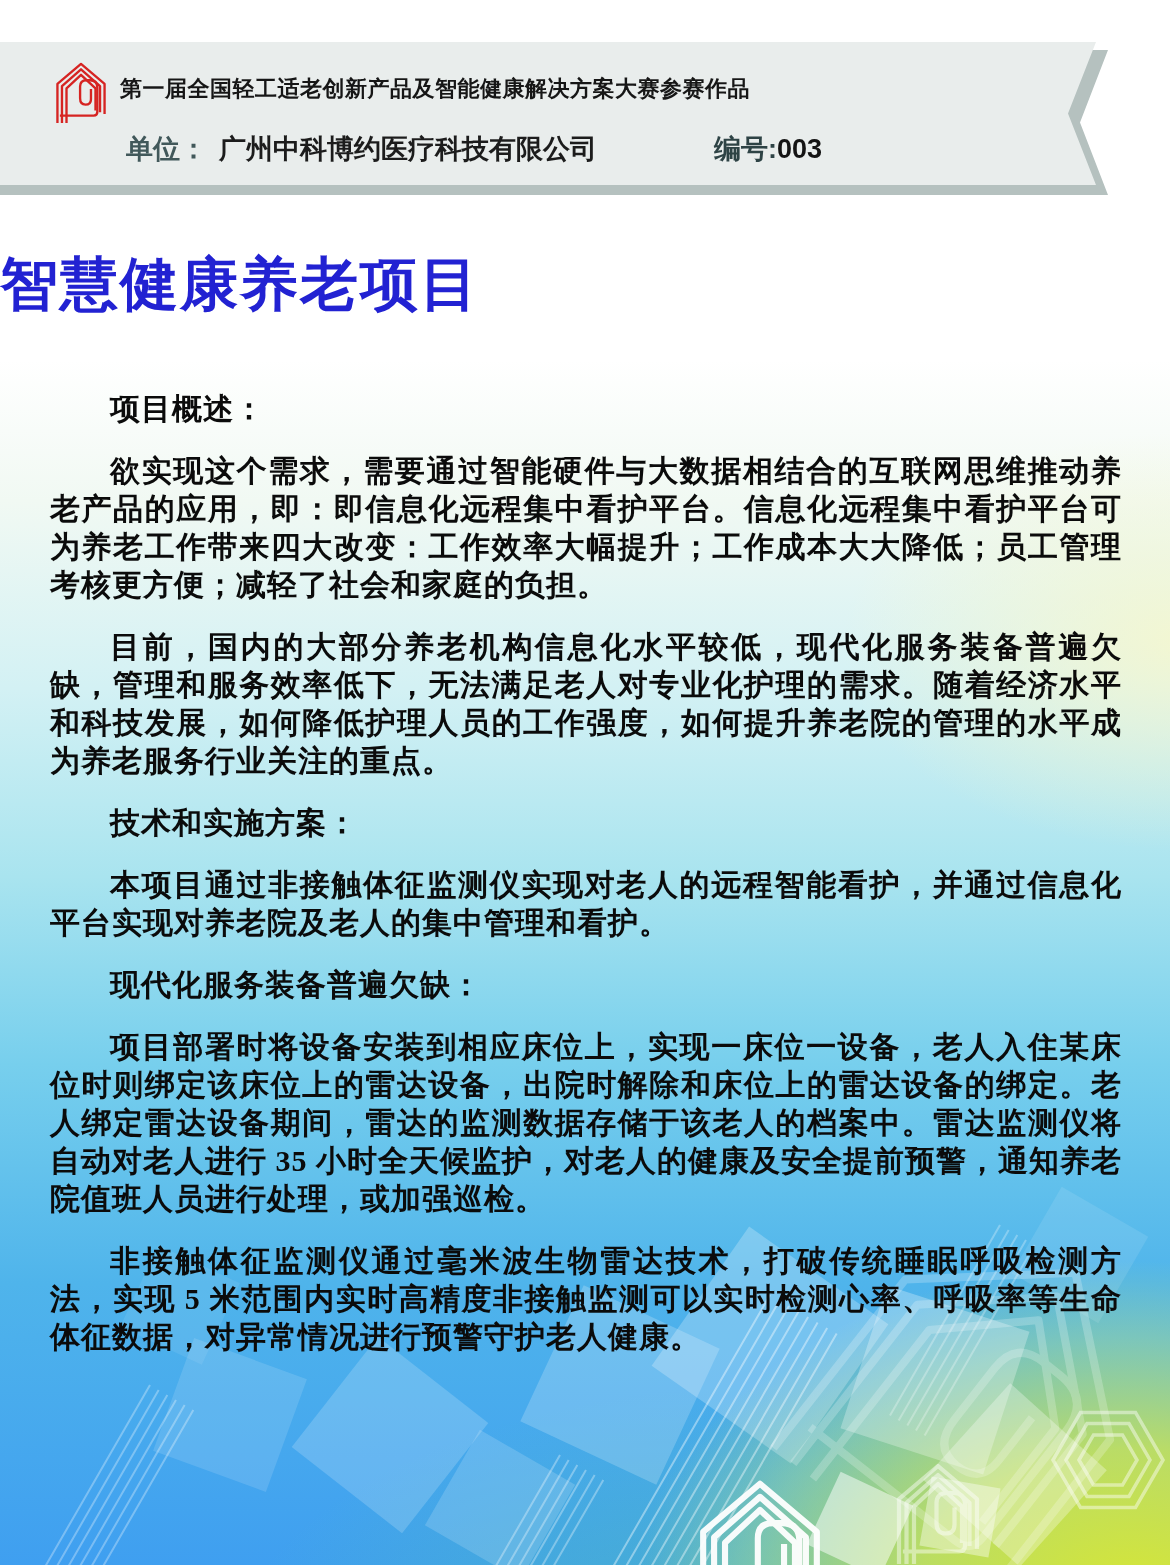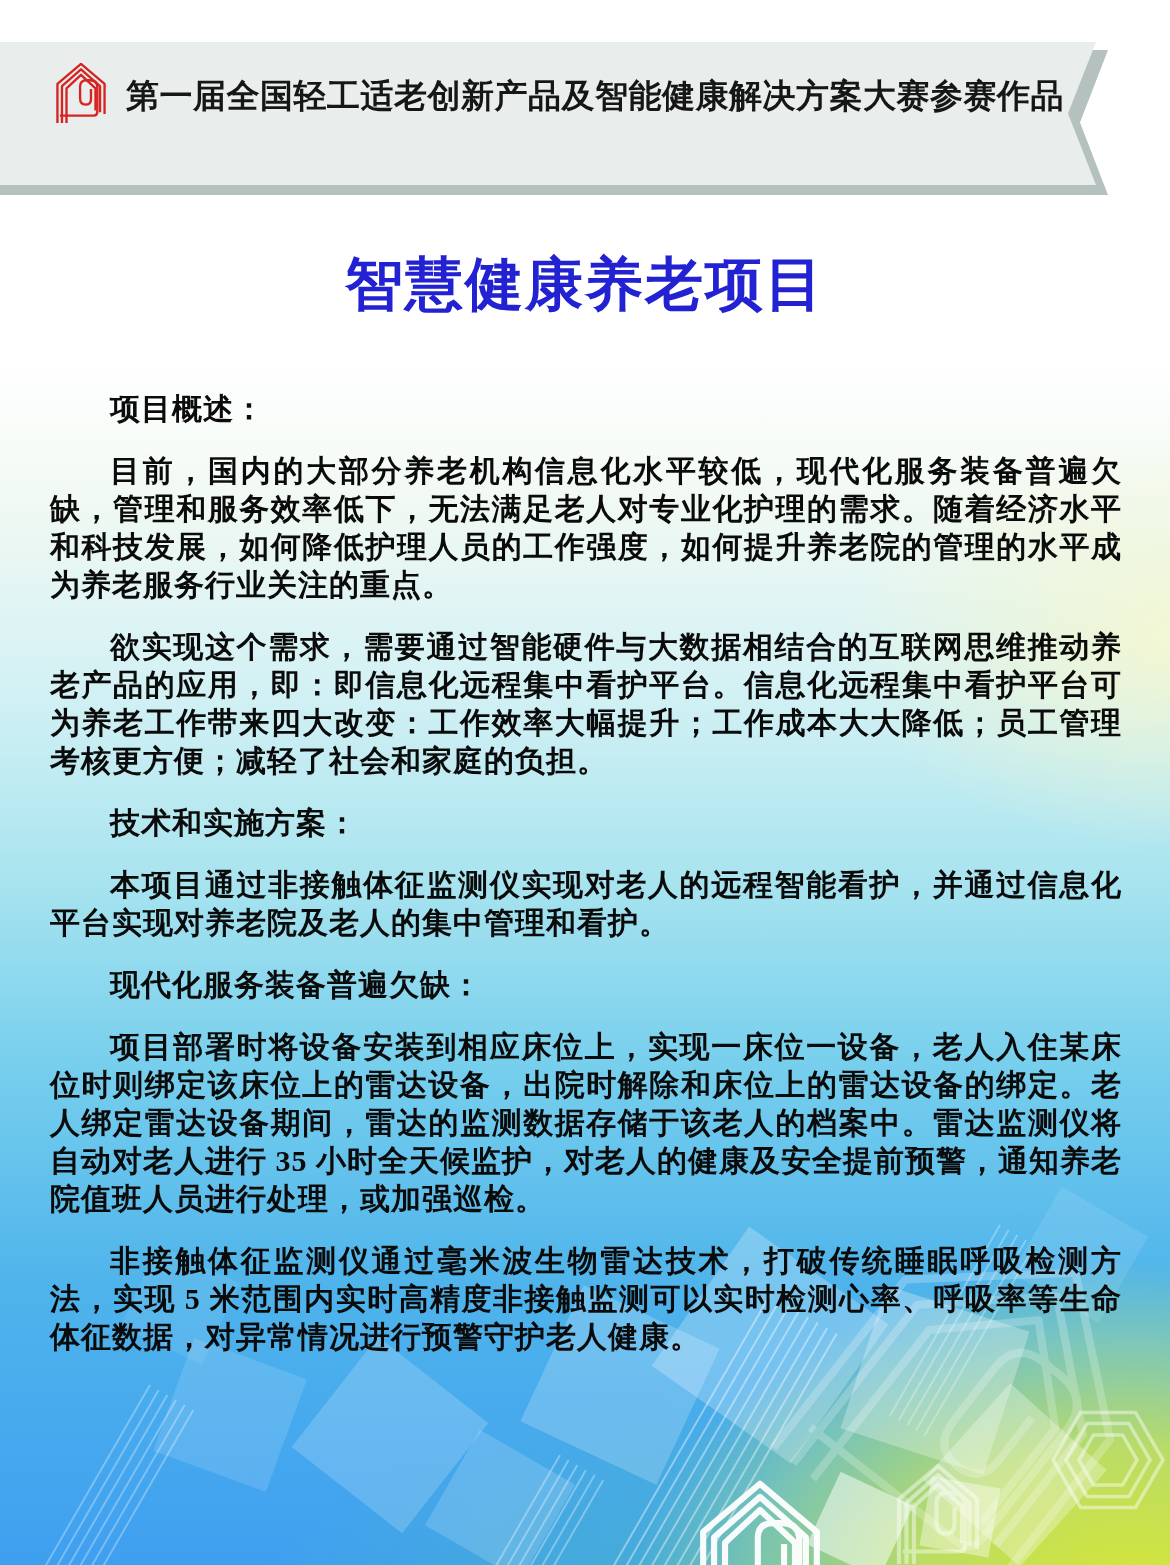--- a/index.html
+++ b/index.html
@@ -17,32 +17,32 @@
   .banner-shadow{
     position:absolute;top:50px;left:0;width:1108px;height:145px;background:#b5c1bf;
     clip-path:polygon(0 0,100% 0,calc(100% - 28px) 50%,100% 100%,0 100%);
   }
   .banner-main{
     position:absolute;top:42px;left:0;width:1096px;height:143px;background:#e9edec;
     clip-path:polygon(0 0,100% 0,calc(100% - 28px) 50%,100% 100%,0 100%);
   }
   .banner-logo{position:absolute;top:60px;left:52px;width:58px;height:64px;color:#d62422;}
   .banner-title{
-    position:absolute;top:74px;left:126px;width:960px;
-    font-size:33px;font-weight:800;color:#161616;white-space:nowrap;letter-spacing:0.5px;
+    position:absolute;top:74px;left:120px;width:960px;
+    font-size:22px;font-weight:800;color:#161616;white-space:nowrap;letter-spacing:0.5px;
   }
   .banner-info{position:absolute;top:131px;left:126px;width:960px;height:34px;font-size:27px;font-weight:700;white-space:nowrap;}
   .unit-label{color:#41585a;}
   .unit-value{color:#1c1c1c;margin-left:12px;}
   .entry-number{position:absolute;left:588px;top:0;}
   .entry-number-label{color:#2e4345;}
   .entry-number-value{color:#141414;}
   
   .doc-title{
-    position:absolute;top:246px;left:0;width:1170px;text-align:center;
+    position:absolute;top:246px;left:0;width:1170px;text-align:left;
     font-size:58px;font-weight:800;color:#2222d2;letter-spacing:2px;
   }
   .content{position:absolute;top:390px;left:50px;width:1072px;color:#0b0b0b;font-family:Liberation Serif, serif;}
   .content h2{
     margin:0 0 24px 0;font-size:30px;line-height:38px;font-weight:700;
     text-indent:2em;letter-spacing:1px;color:#0b0b0b;
   }
   .content p{
     margin:0 0 24px 0;font-size:30px;line-height:38px;font-weight:600;
     text-indent:2em;letter-spacing:1px;text-align:justify;
@@ -114,27 +114,33 @@
 
   <div class="banner-shadow"></div>
   <div class="banner-main"></div>
 
   <svg class="banner-logo" viewBox="0 0 64 70">
     <use href="#houseLogo" stroke="#d62422" stroke-width="2.6"></use>
   </svg>
 
   <div class="banner-title">第一届全国轻工适老创新产品及智能健康解决方案大赛参赛作品</div>
 
+  <div class="banner-info">
+    <span class="unit-label">单位：</span><span class="unit-value">广州中科博约医疗科技有限公司</span>
+    <span class="entry-number">
+      <span class="entry-number-label">编号:</span><span class="entry-number-value">003</span>
+    </span>
+  </div>
 
   <div class="doc-title">智慧健康养老项目</div>
 
   <div class="content">
     <h2>项目概述：</h2>
+    <p>欲实现这个需求，需要通过智能硬件与大数据相结合的互联网思维推动养老产品的应用，即：即信息化远程集中看护平台。信息化远程集中看护平台可为养老工作带来四大改变：工作效率大幅提升；工作成本大大降低；员工管理考核更方便；减轻了社会和家庭的负担。</p>
     <p>目前，国内的大部分养老机构信息化水平较低，现代化服务装备普遍欠缺，管理和服务效率低下，无法满足老人对专业化护理的需求。随着经济水平和科技发展，如何降低护理人员的工作强度，如何提升养老院的管理的水平成为养老服务行业关注的重点。</p>
-    <p>欲实现这个需求，需要通过智能硬件与大数据相结合的互联网思维推动养老产品的应用，即：即信息化远程集中看护平台。信息化远程集中看护平台可为养老工作带来四大改变：工作效率大幅提升；工作成本大大降低；员工管理考核更方便；减轻了社会和家庭的负担。</p>
 
     <h2>技术和实施方案：</h2>
     <p>本项目通过非接触体征监测仪实现对老人的远程智能看护，并通过信息化平台实现对养老院及老人的集中管理和看护。</p>
 
     <h2>现代化服务装备普遍欠缺：</h2>
     <p>项目部署时将设备安装到相应床位上，实现一床位一设备，老人入住某床位时则绑定该床位上的雷达设备，出院时解除和床位上的雷达设备的绑定。老人绑定雷达设备期间，雷达的监测数据存储于该老人的档案中。雷达监测仪将自动对老人进行 35 小时全天候监护，对老人的健康及安全提前预警，通知养老院值班人员进行处理，或加强巡检。</p>
 
     <p>非接触体征监测仪通过毫米波生物雷达技术，打破传统睡眠呼吸检测方法，实现 5 米范围内实时高精度非接触监测可以实时检测心率、呼吸率等生命体征数据，对异常情况进行预警守护老人健康。</p>
   </div>
 

